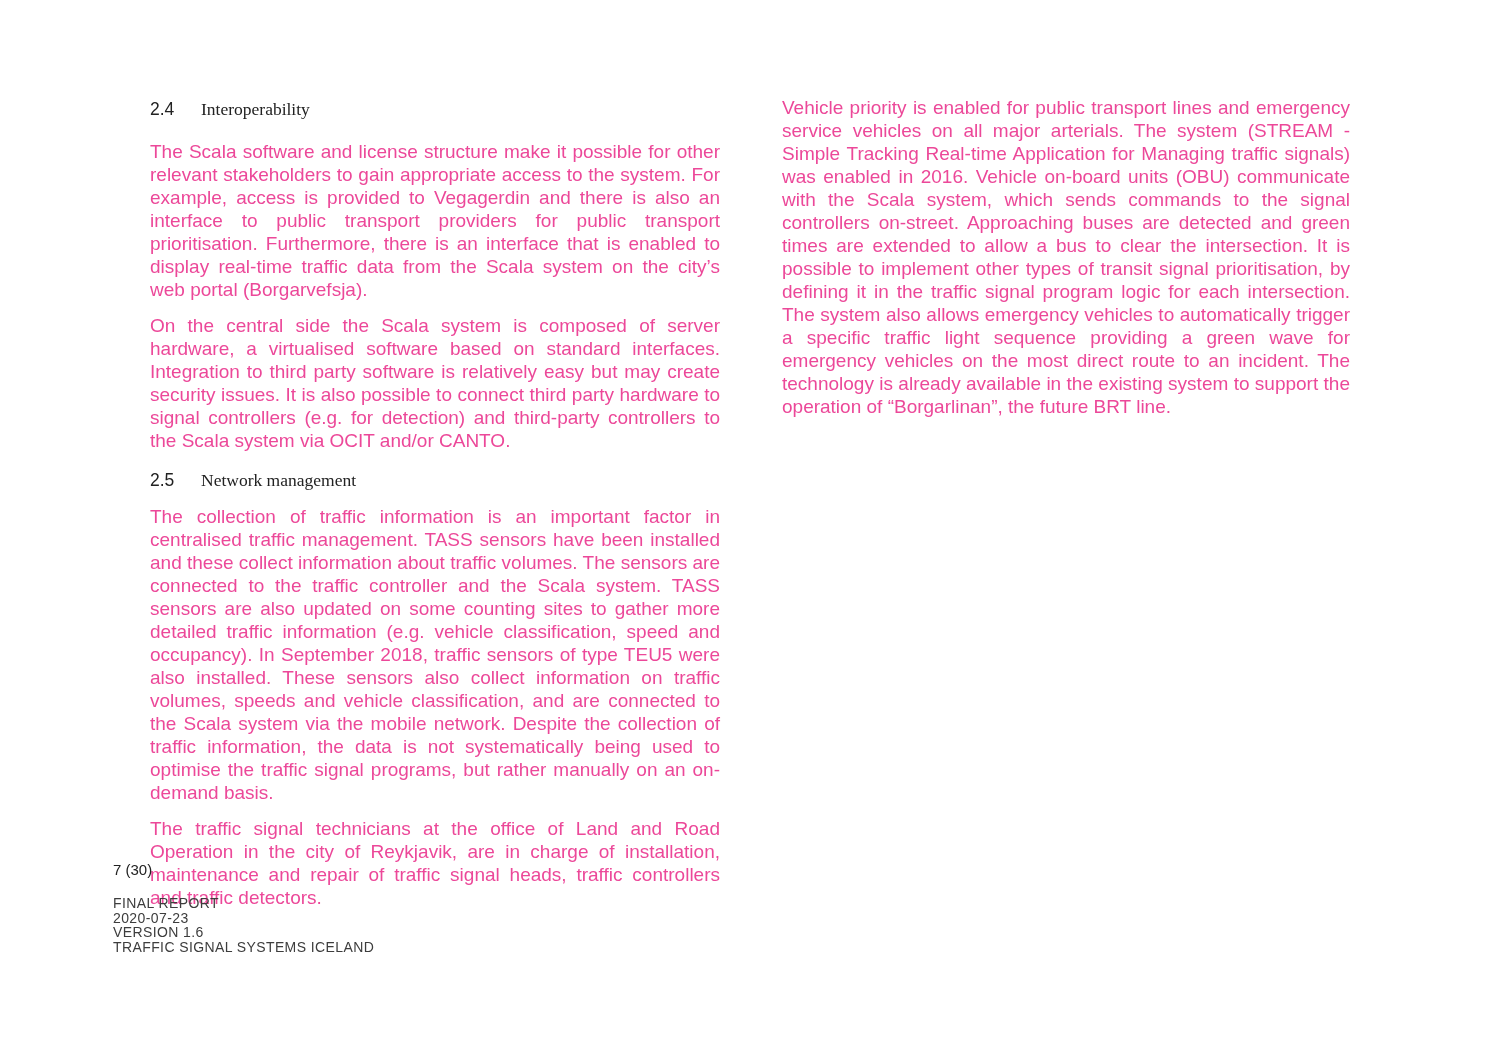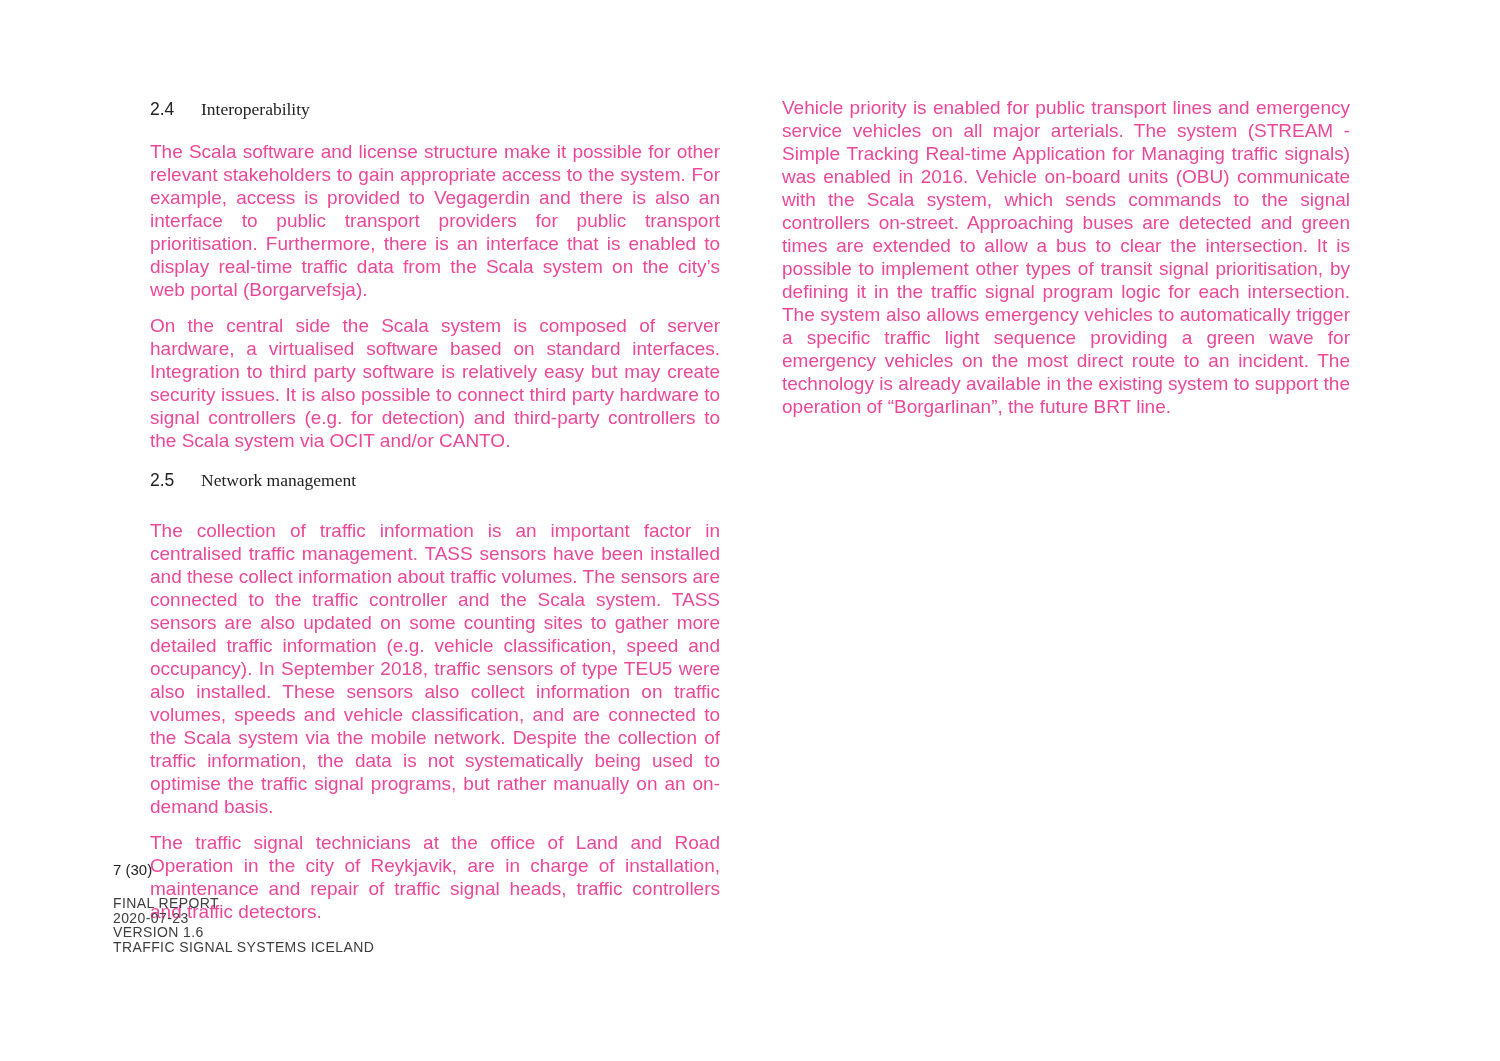--- a/index.html
+++ b/index.html
@@ -24,21 +24,21 @@
   .col-right { left: 782px; width: 568px; }
 
   .heading {
     display: flex;
     margin: 0 0 18px 0;
     font-size: 17.5px;
     line-height: 26px;
     font-weight: normal;
     color: #222222;
   }
-  .heading.mt { margin-top: 15px; margin-bottom: 26px; }
+  .heading.mt { margin-top: 15px; margin-bottom: 12px; }
   .hnum { width: 51px; flex: 0 0 51px; }
   .htitle { flex: 1; font-family: Liberation Serif, serif; }
 
   .body {
     margin: 0 0 13px 0;
     font-size: 19px;
     line-height: 23px;
     text-align: justify;
     color: #ec4899;
   }

